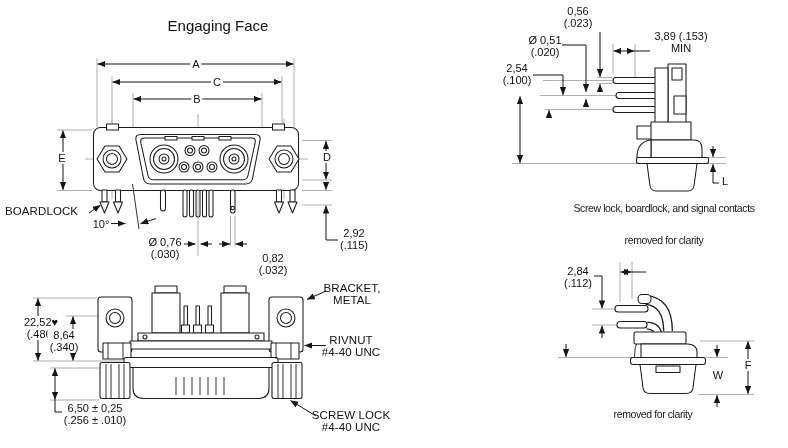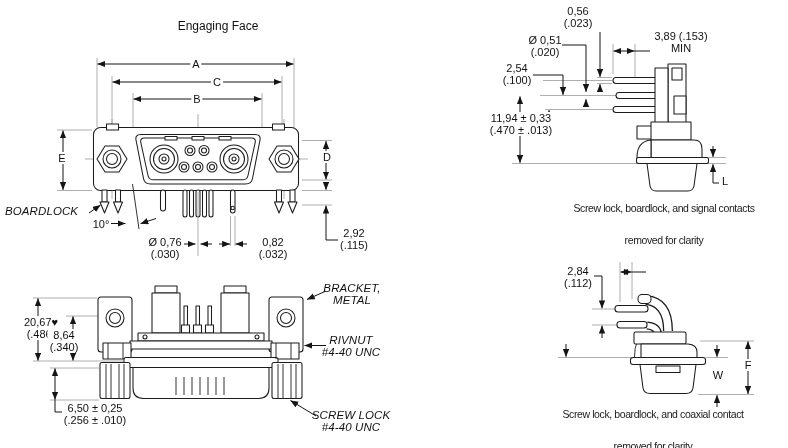--- a/index.html
+++ b/index.html
@@ -9,23 +9,23 @@
   .ext{stroke:#9a9a9a;stroke-width:.8;fill:none;}
   .obj{stroke:#1c1c1c;stroke-width:1.05;fill:#fff;stroke-linejoin:round;}
   .thin{stroke:#1c1c1c;stroke-width:.9;fill:none;}
   .dim{stroke:#151515;stroke-width:1;fill:none;}
   .tubeO{stroke:#1c1c1c;fill:none;}
   .tubeI{stroke:#fff;fill:none;}
   .lbl{position:absolute;font-size:11px;line-height:12px;white-space:nowrap;color:#111;}
   .ctr{transform:translateX(-50%);text-align:center;}
   .wbg{background:#fff;padding:0 2px;}
   .d2{display:flex;flex-direction:column;align-items:center;}
-  .comp{font-size:11.5px;line-height:11.5px;letter-spacing:.1px;font-style:italic;}
+  .comp{font-size:11.5px;line-height:11.5px;letter-spacing:.1px;}
   .cap{font-size:10.5px;line-height:11.5px;letter-spacing:-.4px;color:#1a1a1a;gap:20px;}
-  .ttl{font-size:12px;text-align:center;}
+  .ttl{font-size:15px;text-align:center;}
 </style>
 </head>
 <body>
 
 <div class="canvas">
 
 <svg width="788" height="448" viewBox="0 0 788 448">
   <defs>
     <marker id="ar" markerWidth="9" markerHeight="7" refX="7.8" refY="3.2" orient="auto-start-reverse" markerUnits="userSpaceOnUse">
       <path d="M0,0 L8,3.2 L0,6.4 Z" fill="#151515"></path>
@@ -297,53 +297,49 @@
   <div class="lbl ctr" style="left:101px;top:218px">10°</div>
 
   <div class="lbl ctr d2" style="left:354px;top:227px">
     <span>2,92</span>
     <span>(.115)</span>
   </div>
   <div class="lbl ctr d2" style="left:165px;top:236px">
     <span>Ø 0,76</span>
     <span>(.030)</span>
   </div>
-  <div class="lbl ctr d2" style="left:273px;top:236px">
+  <div class="lbl ctr d2" style="left:273px;top:252px">
     <span>0,82</span>
     <span>(.032)</span>
   </div>
 
   <div class="lbl ctr d2" style="left:578px;top:5px">
     <span>0,56</span>
     <span>(.023)</span>
   </div>
   <div class="lbl ctr d2" style="left:545px;top:34px">
     <span>Ø 0,51</span>
     <span>(.020)</span>
   </div>
   <div class="lbl ctr d2" style="left:517px;top:62px">
     <span>2,54</span>
     <span>(.100)</span>
   </div>
   <div class="lbl ctr d2" style="left:681px;top:30px">
     <span>3,89 (.153)</span>
     <span>MIN</span>
-  </div>
-  <div class="lbl ctr d2 wbg" style="left:521px;top:112px">
-    <span>11,94 ± 0,33</span>
-    <span>(.470 ± .013)</span>
   </div>
   <div class="lbl" style="left:722px;top:175px">L</div>
   <div class="lbl ctr d2 cap" style="left:664px;top:203px">
     <span>Screw lock, boardlock, and signal contacts</span>
     <span>removed for clarity</span>
   </div>
 
   <div class="lbl ctr d2 wbg" style="left:41px;top:316px">
-    <span>20,67♥</span>
+    <span>22,52♥</span>
     <span>(.486)</span>
   </div>
   <div class="lbl ctr d2 wbg" style="left:64px;top:329px">
     <span>8,64</span>
     <span>(.340)</span>
   </div>
   <div class="lbl ctr d2" style="left:95px;top:402px">
     <span>6,50 ± 0,25</span>
     <span>(.256 ± .010)</span>
   </div>
@@ -360,17 +356,16 @@
     <span>#4-40 UNC</span>
   </div>
 
   <div class="lbl ctr d2" style="left:578px;top:265px">
     <span>2,84</span>
     <span>(.112)</span>
   </div>
   <div class="lbl ctr" style="left:718px;top:369px">W</div>
   <div class="lbl ctr wbg" style="left:748px;top:359px">F</div>
   <div class="lbl ctr d2 cap" style="left:653px;top:409px">
-    <span>Screw lock, boardlock, and coaxial contact</span>
     <span>removed for clarity</span>
   </div>
 
 </div>
 
 </body></html>

